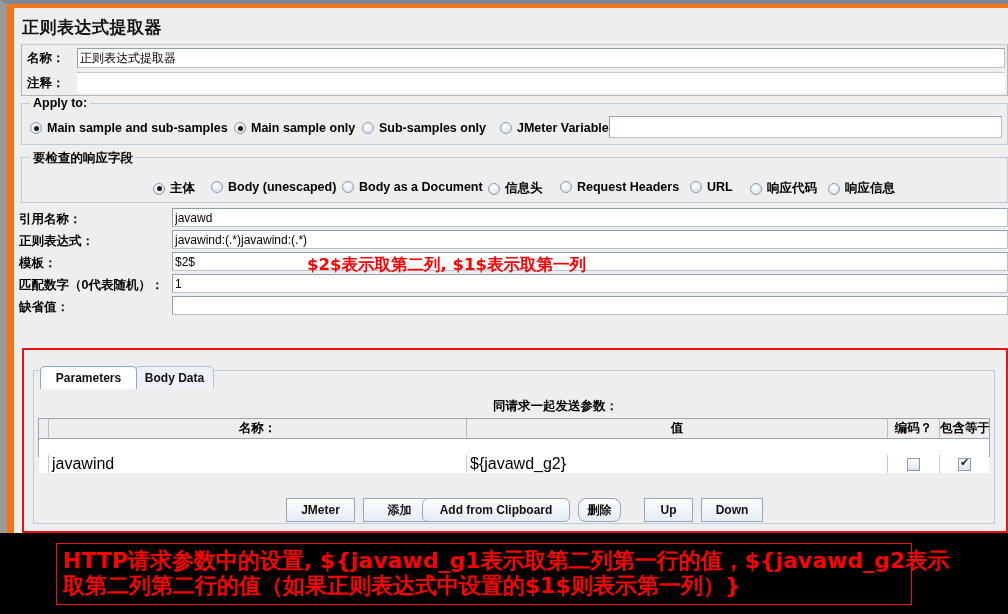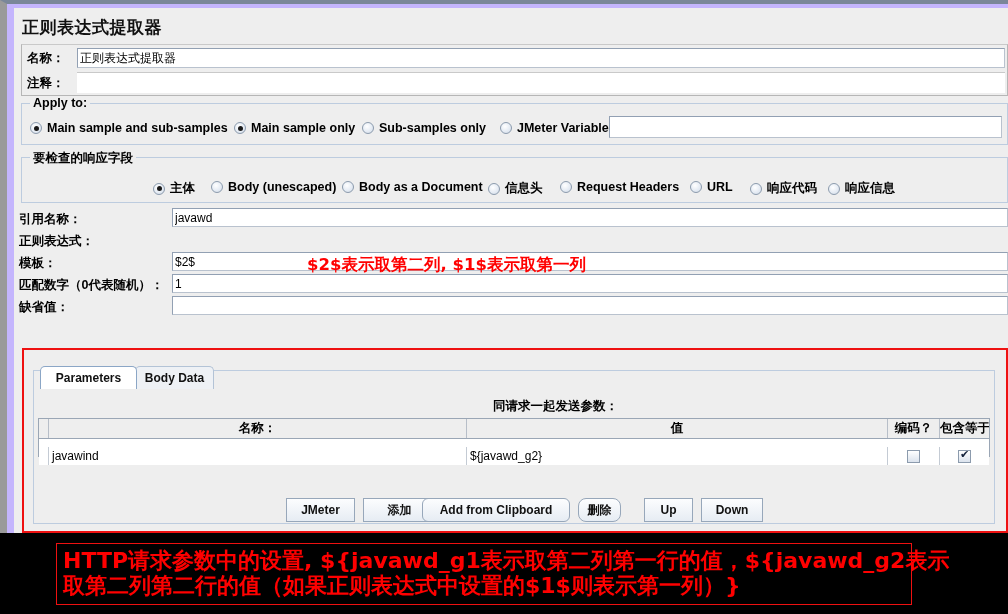--- a/index.html
+++ b/index.html
@@ -12,21 +12,21 @@
     font-size: 12px;
     color: #000;
     overflow: hidden;
     position: relative;
   }
   
   #app-window {
     position: absolute;
     left: 0; top: 0;
     width: 1008px; height: 533px;
-    background: #c4b5fd;
+    background: #f97316;
     border-left: 7px solid #9a9a9a;
     border-top: 4px solid #7a8799;
     box-sizing: border-box;
     overflow: hidden;
   }
   #app-inner {
     position: absolute;
     left: 7px; top: 4px;
     width: 1001px; height: 529px;
     background: #eeeeee;
@@ -196,23 +196,23 @@
   }
   .trow {
     position: absolute;
     left: 0; height: 19px;
     width: 100%;
     border-bottom: 1px solid #c4cbd4;
     box-sizing: border-box;
   }
   .td {
     position: absolute;
-    top: 8px; height: 18px;
+    top: 16px; height: 18px;
     line-height: 18px;
-    font-size: 12px;
+    font-size: 16px;
     border-right: 1px solid #c4cbd4;
     box-sizing: border-box;
     padding-left: 3px;
     background: #ffffff;
     white-space: nowrap;
     overflow: hidden;
   }
   .td.center { padding-left: 0; text-align: center; }
   .cellbox {
     display: inline-block;
@@ -348,20 +348,21 @@
       <div class="radio-opt" style="left:806px; top:22px;">
         <span class="radio-mark"></span>
         <span>响应信息</span>
       </div>
     </div>
 
     <span class="flabel" style="position:absolute; left:5px; top:203px;">引用名称：</span>
     <input class="tinput" style="left: 158px; top: 200px; width: 836px; height: 19px;" value="javawd">
 
     <span class="flabel" style="position:absolute; left:5px; top:225px;">正则表达式：</span>
+    <input class="tinput" style="left: 158px; top: 222px; width: 836px; height: 19px;" value="javawind:(.*)javawind:(.*)">
 
     <span class="flabel" style="position:absolute; left:5px; top:247px;">模板：</span>
     <input class="tinput" style="left: 158px; top: 244px; width: 836px; height: 19px;" value="$2$">
 
     <span class="flabel" style="position:absolute; left:5px; top:269px;">匹配数字（0代表随机）：</span>
     <input class="tinput" style="left: 158px; top: 266px; width: 836px; height: 19px;" value="1">
 
     <span class="flabel" style="position:absolute; left:5px; top:291px;">缺省值：</span>
     <input class="tinput" style="left: 158px; top: 288px; width: 836px; height: 19px;" value="">
 

